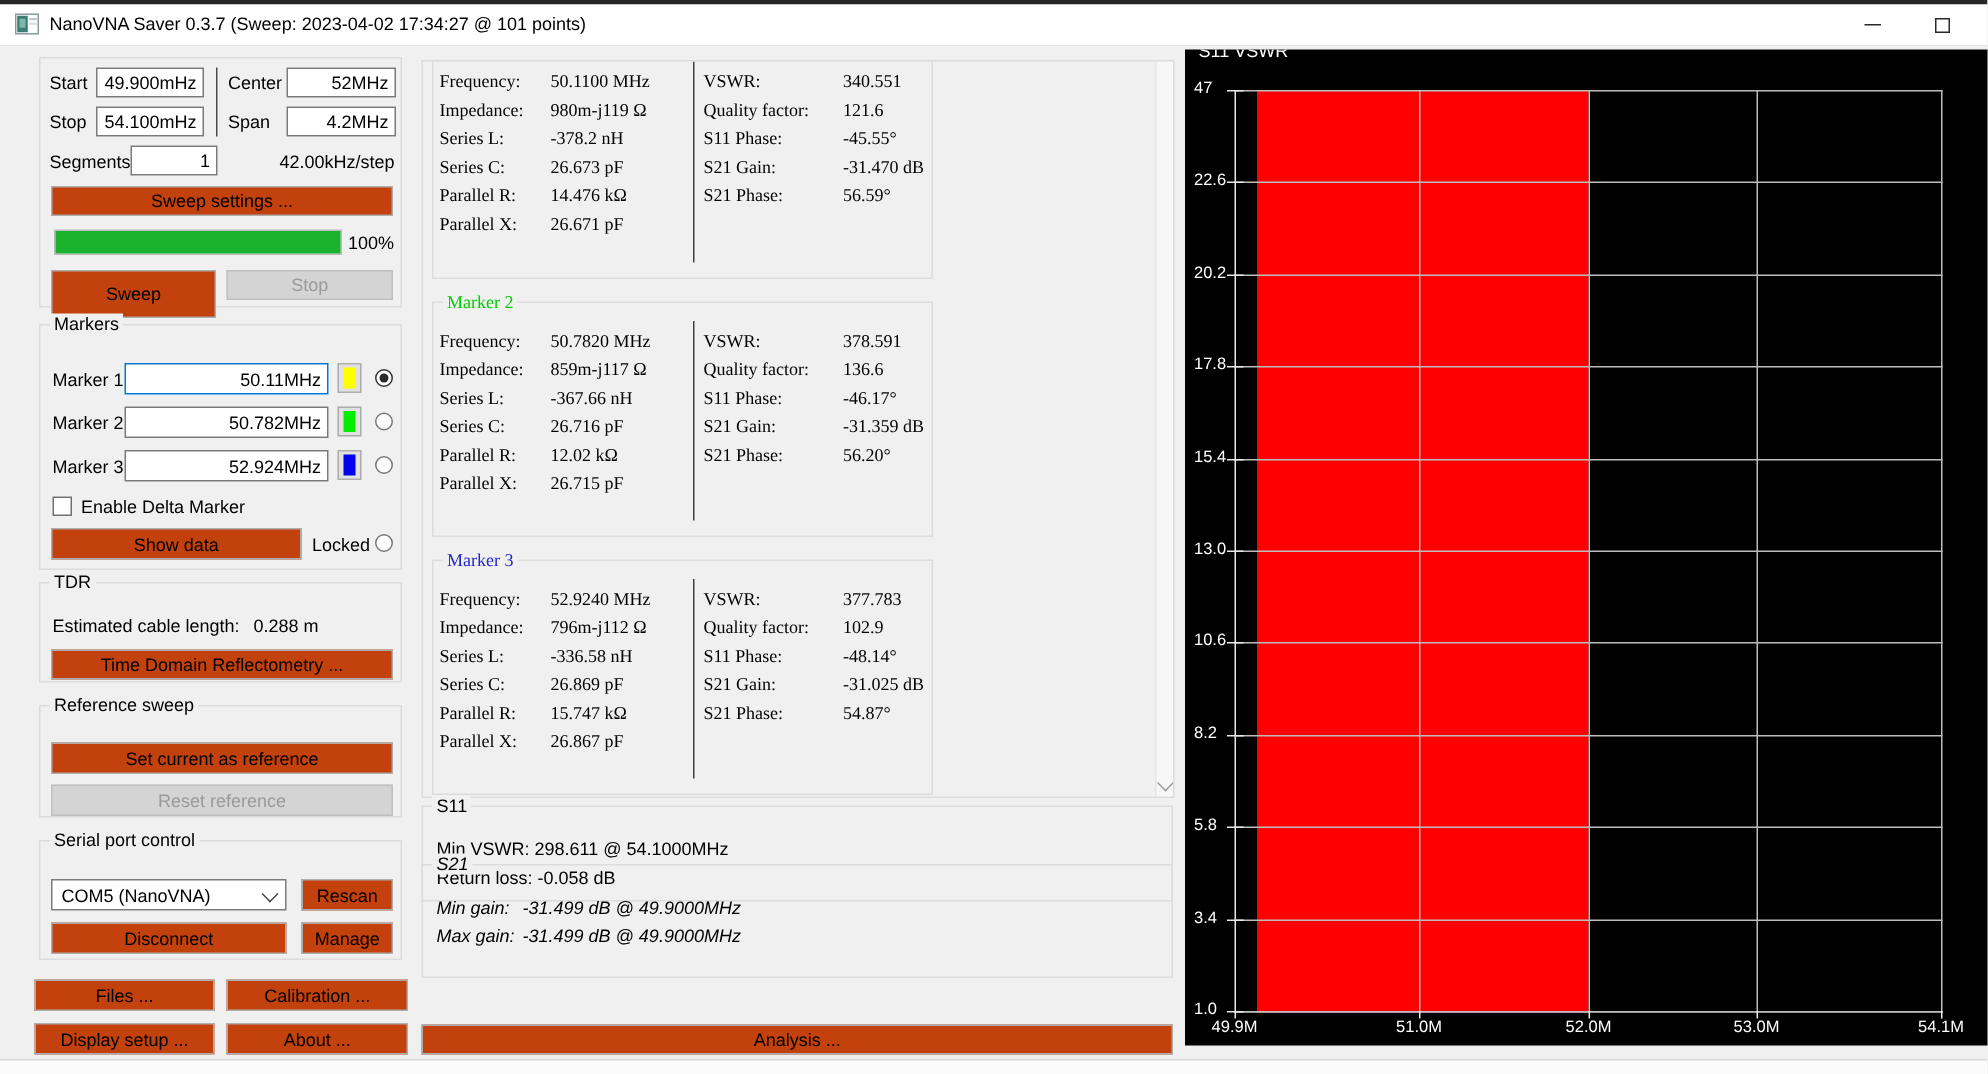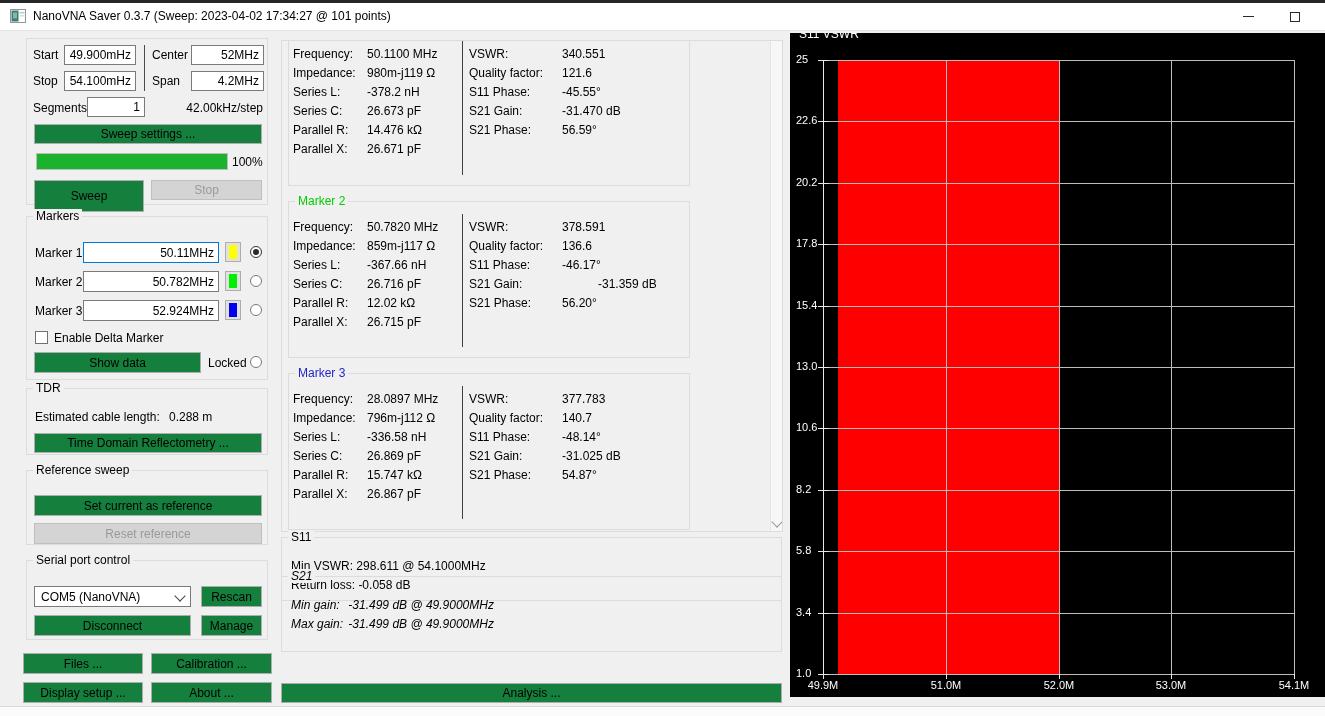--- a/index.html
+++ b/index.html
@@ -14,21 +14,21 @@
   #titlebar{position:absolute;left:0;top:3px;right:0;height:27px;background:#ffffff;border-bottom:1px solid #e3e3e3;}
   #app-icon{position:absolute;left:10px;top:5px;width:16px;height:16px;}
   #window-title{position:absolute;left:33px;top:6px;font-size:12px;color:#000;white-space:nowrap;}
   .winbtn{position:absolute;top:0;width:34px;height:27px;display:flex;align-items:center;justify-content:center;}
   .minglyph{width:11px;height:1px;background:#2a2a2a;display:block;}
   .maxglyph{width:10px;height:10px;border:1px solid #2a2a2a;display:block;box-sizing:border-box;background:transparent;}
   
   .group{position:absolute;border:1px solid #dcdcdc;box-sizing:border-box;background:transparent;}
   .gtitle{position:absolute;top:-8px;left:6px;background:#f0f0f0;padding:0 3px;font-size:12px;line-height:14px;white-space:nowrap;}
   .lbl{position:absolute;font-size:12px;white-space:nowrap;line-height:14px;}
-  .btn{position:absolute;background:#15803d;border:1px solid #adadad;box-sizing:border-box;
+  .btn{position:absolute;background:#c2410c;border:1px solid #adadad;box-sizing:border-box;
        display:flex;align-items:center;justify-content:center;font-size:12px;white-space:nowrap;cursor:default;}
   .btn.disabled{background:#d4d4d4;border-color:#bfbfbf;color:#9a9a9a;}
   .tinput{position:absolute;box-sizing:border-box;border:1px solid #7a7a7a;background:#fff;
           font-family:"Liberation Sans","DejaVu Sans",sans-serif;font-size:12px;text-align:right;padding:0 4px;}
   .tinput.focused{border:1px solid #0078d7;}
   .vsep{position:absolute;width:1px;background:#4a4a4a;}
   .pbar{position:absolute;border:1px solid #bcbcbc;background:#e6e6e6;box-sizing:border-box;}
   .pfill{height:100%;width:100%;}
   .radio{position:absolute;width:12px;height:12px;border:1px solid #777;border-radius:50%;background:#fff;box-sizing:border-box;}
   .radio.sel{border-color:#333;}
@@ -40,21 +40,21 @@
   .select{position:absolute;background:#fff;border:1px solid #7a7a7a;box-sizing:border-box;font-size:12px;
           padding:3px 18px 0 6px;white-space:nowrap;}
   .chev{position:absolute;width:7px;height:7px;border-left:1px solid #444;border-bottom:1px solid #444;
         transform:rotate(-45deg);}
   .select .chev{right:6px;top:5px;}
   .msrow{position:absolute;left:0;right:0;height:22px;}
   .mslabel{position:absolute;left:8px;top:4px;white-space:nowrap;}
   
   #marker-scroll{position:absolute;left:281px;top:40px;width:502px;height:492px;border:1px solid #dcdcdc;
                  box-sizing:border-box;overflow:hidden;background:#f0f0f0;}
-  .mpanel{position:absolute;left:6px;width:402px;border:1px solid #dcdcdc;box-sizing:border-box;}
+  .mpanel{position:absolute;left:6px;width:334px;border:1px solid #dcdcdc;box-sizing:border-box;font-family:Liberation Serif, serif;}
   .mpanel .gtitle{left:6px;}
   .vdiv{position:absolute;left:173px;top:12px;bottom:10px;width:1px;background:#404040;}
   .fields{position:absolute;left:0;top:18px;right:0;}
   .frow{position:absolute;left:0;right:0;height:19px;}
   .flabel{position:absolute;white-space:nowrap;}
   .fvalue{position:absolute;white-space:nowrap;}
   .scrollbar{position:absolute;right:0;top:0;bottom:0;width:12px;background:#f7f7f7;border-left:1px solid #e5e5e5;box-sizing:border-box;}
   .sdown{position:absolute;bottom:1px;left:0;width:11px;height:14px;display:flex;align-items:center;justify-content:center;}
   .sdown .chev{position:static;border-color:#9a9a9a;margin-top:-3px;}
   .srow{position:absolute;left:9px;white-space:nowrap;}
@@ -266,35 +266,35 @@
         <div class="frow" style="top: 19px;">
           <div class="flabel" style="left: 180px;">Quality factor:</div>
           <div class="fvalue" style="left: 273px;">136.6</div>
         </div>
         <div class="frow" style="top: 38px;">
           <div class="flabel" style="left: 180px;">S11 Phase:</div>
           <div class="fvalue" style="left: 273px;">-46.17°</div>
         </div>
         <div class="frow" style="top: 57px;">
           <div class="flabel" style="left: 180px;">S21 Gain:</div>
-          <div class="fvalue" style="left: 273px; margin-left: 36px;">-31.359 dB</div>
+          <div class="fvalue" style="left: 273px;">-31.359 dB</div>
         </div>
         <div class="frow" style="top: 76px;">
           <div class="flabel" style="left: 180px;">S21 Phase:</div>
           <div class="fvalue" style="left: 273px;">56.20°</div>
         </div>
       </div>
     </div>
   <div class="mpanel" id="mpanel3" style="top:332px;height:157px;">
       <span class="gtitle" style="color: rgb(35, 35, 204);">Marker 3</span>
       <div class="vdiv"></div>
       <div class="fields">
         <div class="frow" style="top: 0px;">
           <div class="flabel" style="left: 4px;">Frequency:</div>
-          <div class="fvalue" style="left: 78px;">28.0897 MHz</div>
+          <div class="fvalue" style="left: 78px;">52.9240 MHz</div>
         </div>
         <div class="frow" style="top: 19px;">
           <div class="flabel" style="left: 4px;">Impedance:</div>
           <div class="fvalue" style="left: 78px;">796m-j112 Ω</div>
         </div>
         <div class="frow" style="top: 38px;">
           <div class="flabel" style="left: 4px;">Series L:</div>
           <div class="fvalue" style="left: 78px;">-336.58 nH</div>
         </div>
         <div class="frow" style="top: 57px;">
@@ -308,21 +308,21 @@
         <div class="frow" style="top: 95px;">
           <div class="flabel" style="left: 4px;">Parallel X:</div>
           <div class="fvalue" style="left: 78px;">26.867 pF</div>
         </div>
         <div class="frow" style="top: 0px;">
           <div class="flabel" style="left: 180px;">VSWR:</div>
           <div class="fvalue" style="left: 273px;">377.783</div>
         </div>
         <div class="frow" style="top: 19px;">
           <div class="flabel" style="left: 180px;">Quality factor:</div>
-          <div class="fvalue" style="left: 273px;">140.7</div>
+          <div class="fvalue" style="left: 273px;">102.9</div>
         </div>
         <div class="frow" style="top: 38px;">
           <div class="flabel" style="left: 180px;">S11 Phase:</div>
           <div class="fvalue" style="left: 273px;">-48.14°</div>
         </div>
         <div class="frow" style="top: 57px;">
           <div class="flabel" style="left: 180px;">S21 Gain:</div>
           <div class="fvalue" style="left: 273px;">-31.025 dB</div>
         </div>
         <div class="frow" style="top: 76px;">
@@ -395,21 +395,21 @@
       <div class="xtickmark" style="left: 0px; background: rgb(232, 232, 232);"></div>
       <div class="vgrid" style="left: 123px; background: rgb(189, 189, 189);"></div>
       <div class="xtickmark" style="left: 123px; background: rgb(232, 232, 232);"></div>
       <div class="vgrid" style="left: 236px; background: rgb(189, 189, 189);"></div>
       <div class="xtickmark" style="left: 236px; background: rgb(232, 232, 232);"></div>
       <div class="vgrid" style="left: 348px; background: rgb(189, 189, 189);"></div>
       <div class="xtickmark" style="left: 348px; background: rgb(232, 232, 232);"></div>
       <div class="vgrid" style="left: 471px; background: rgb(189, 189, 189);"></div>
       <div class="xtickmark" style="left: 471px; background: rgb(232, 232, 232);"></div>
     </div>
-<div class="ylabel" style="top: 20px;">25</div>
+<div class="ylabel" style="top: 20px;">47</div>
     <div class="ylabel" style="top: 81px;">22.6</div>
     <div class="ylabel" style="top: 143px;">20.2</div>
     <div class="ylabel" style="top: 204px;">17.8</div>
     <div class="ylabel" style="top: 266px;">15.4</div>
     <div class="ylabel" style="top: 327px;">13.0</div>
     <div class="ylabel" style="top: 388px;">10.6</div>
     <div class="ylabel" style="top: 450px; text-align: center;">8.2</div>
     <div class="ylabel" style="top: 511px;">5.8</div>
     <div class="ylabel" style="top: 573px;">3.4</div>
     <div class="ylabel" style="top: 634px;">1.0</div>

